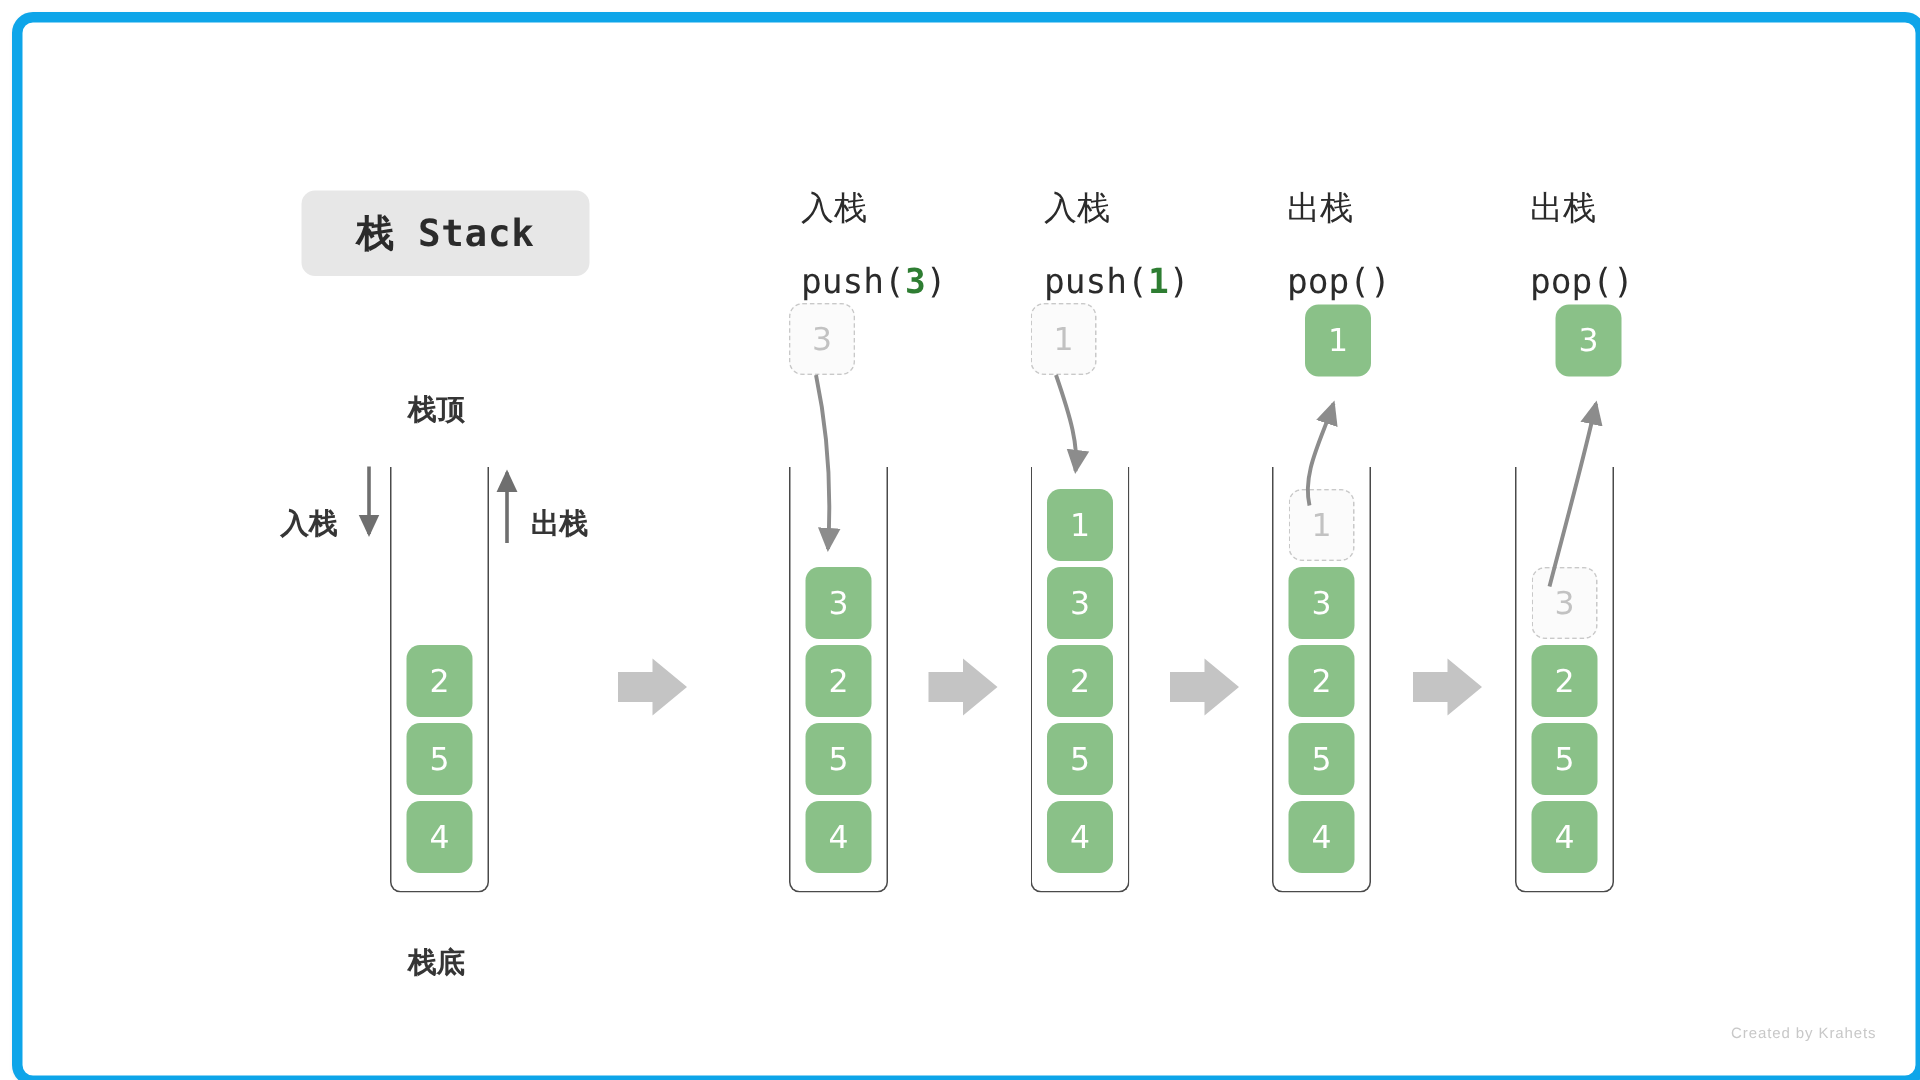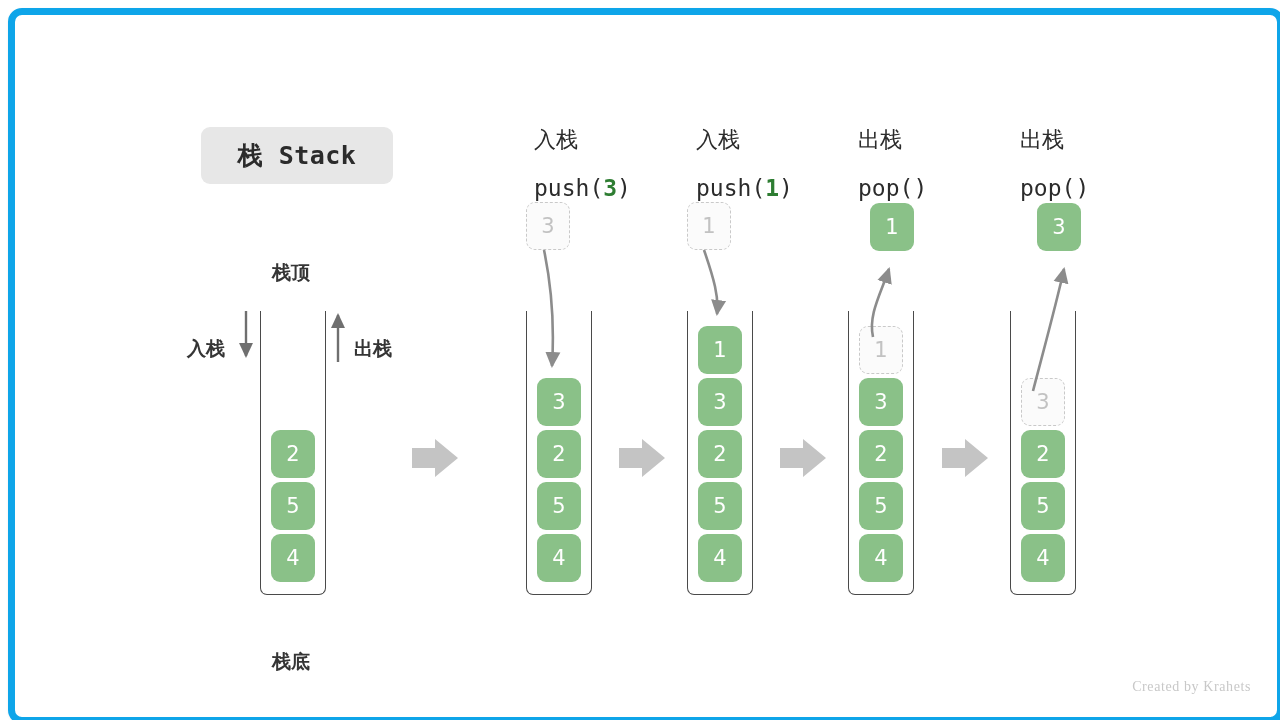--- a/index.html
+++ b/index.html
@@ -104,35 +104,35 @@
     border-radius: 9px;
   }
 
   
   #overlay { position: absolute; left: 0; top: 0; width: 1262px; height: 702px; pointer-events: none; }
 
   
   .footer {
     position: absolute;
     right: 26px; bottom: 22px;
-    font-family: Liberation Serif, serif;
-    font-size: 14px;
+    font-family: Liberation Sans, sans-serif;
+    font-size: 10px;
     color: #c8c8c8;
     letter-spacing: 0.6px;
   }
 </style>
 </head>
 <body>
 
 <div id="canvas">
 
   <div class="title-chip">栈 Stack</div>
 
   <div class="cn-label" style="left:257px; top:245px;">栈顶</div>
-  <div class="cn-label" style="left:257px; top:634px;">栈底</div>
+  <div class="cn-label" style="left:257px; top:614px;">栈底</div>
 
   <div class="cn-label" style="left:172px; top:321px;">入栈</div>
   <div class="cn-label" style="left:339px; top:321px;">出栈</div>
 
   <div class="op-head" style="left:519px; top:106px;">
     <span class="cn">入栈</span>
     <span class="code"><span>push(</span><span class="arg">3</span><span>)</span></span>
   </div>
 
   <div class="op-head" style="left:681px; top:106px;">

